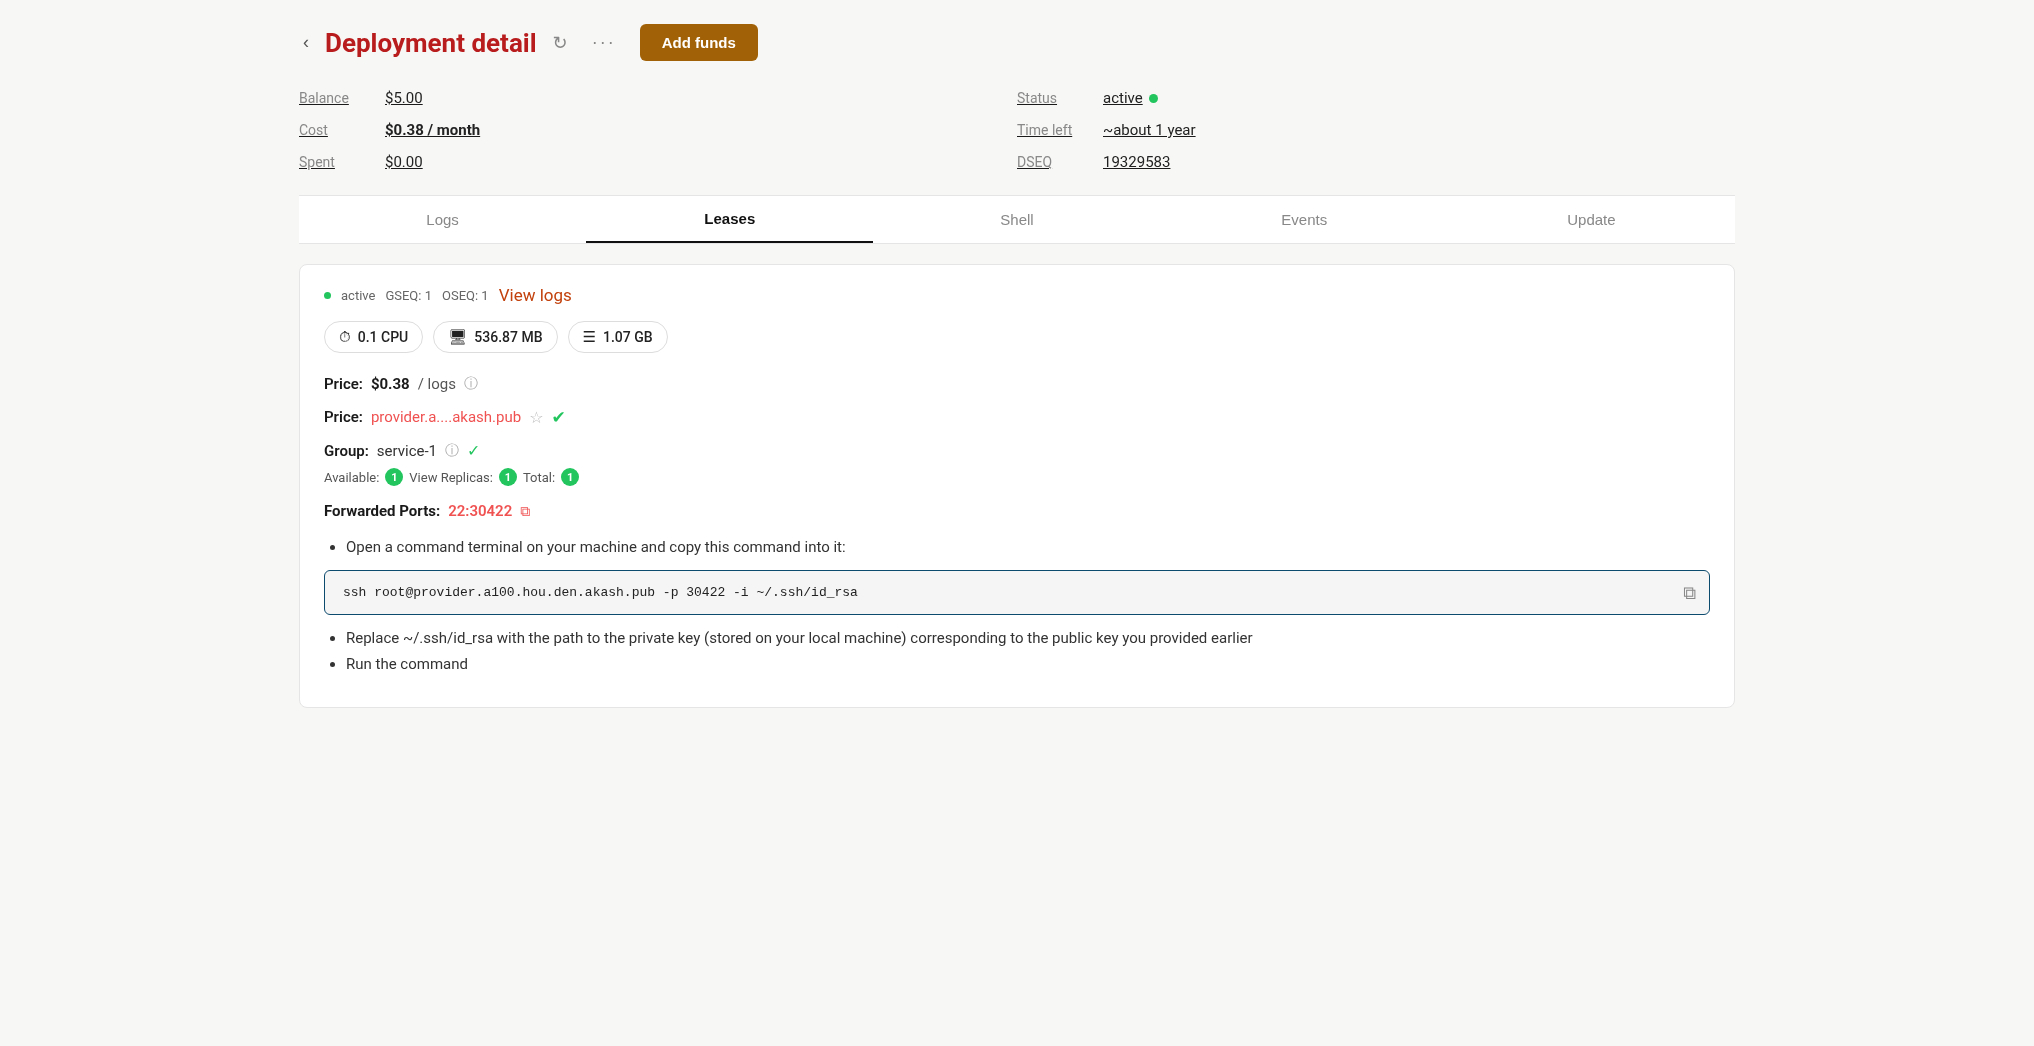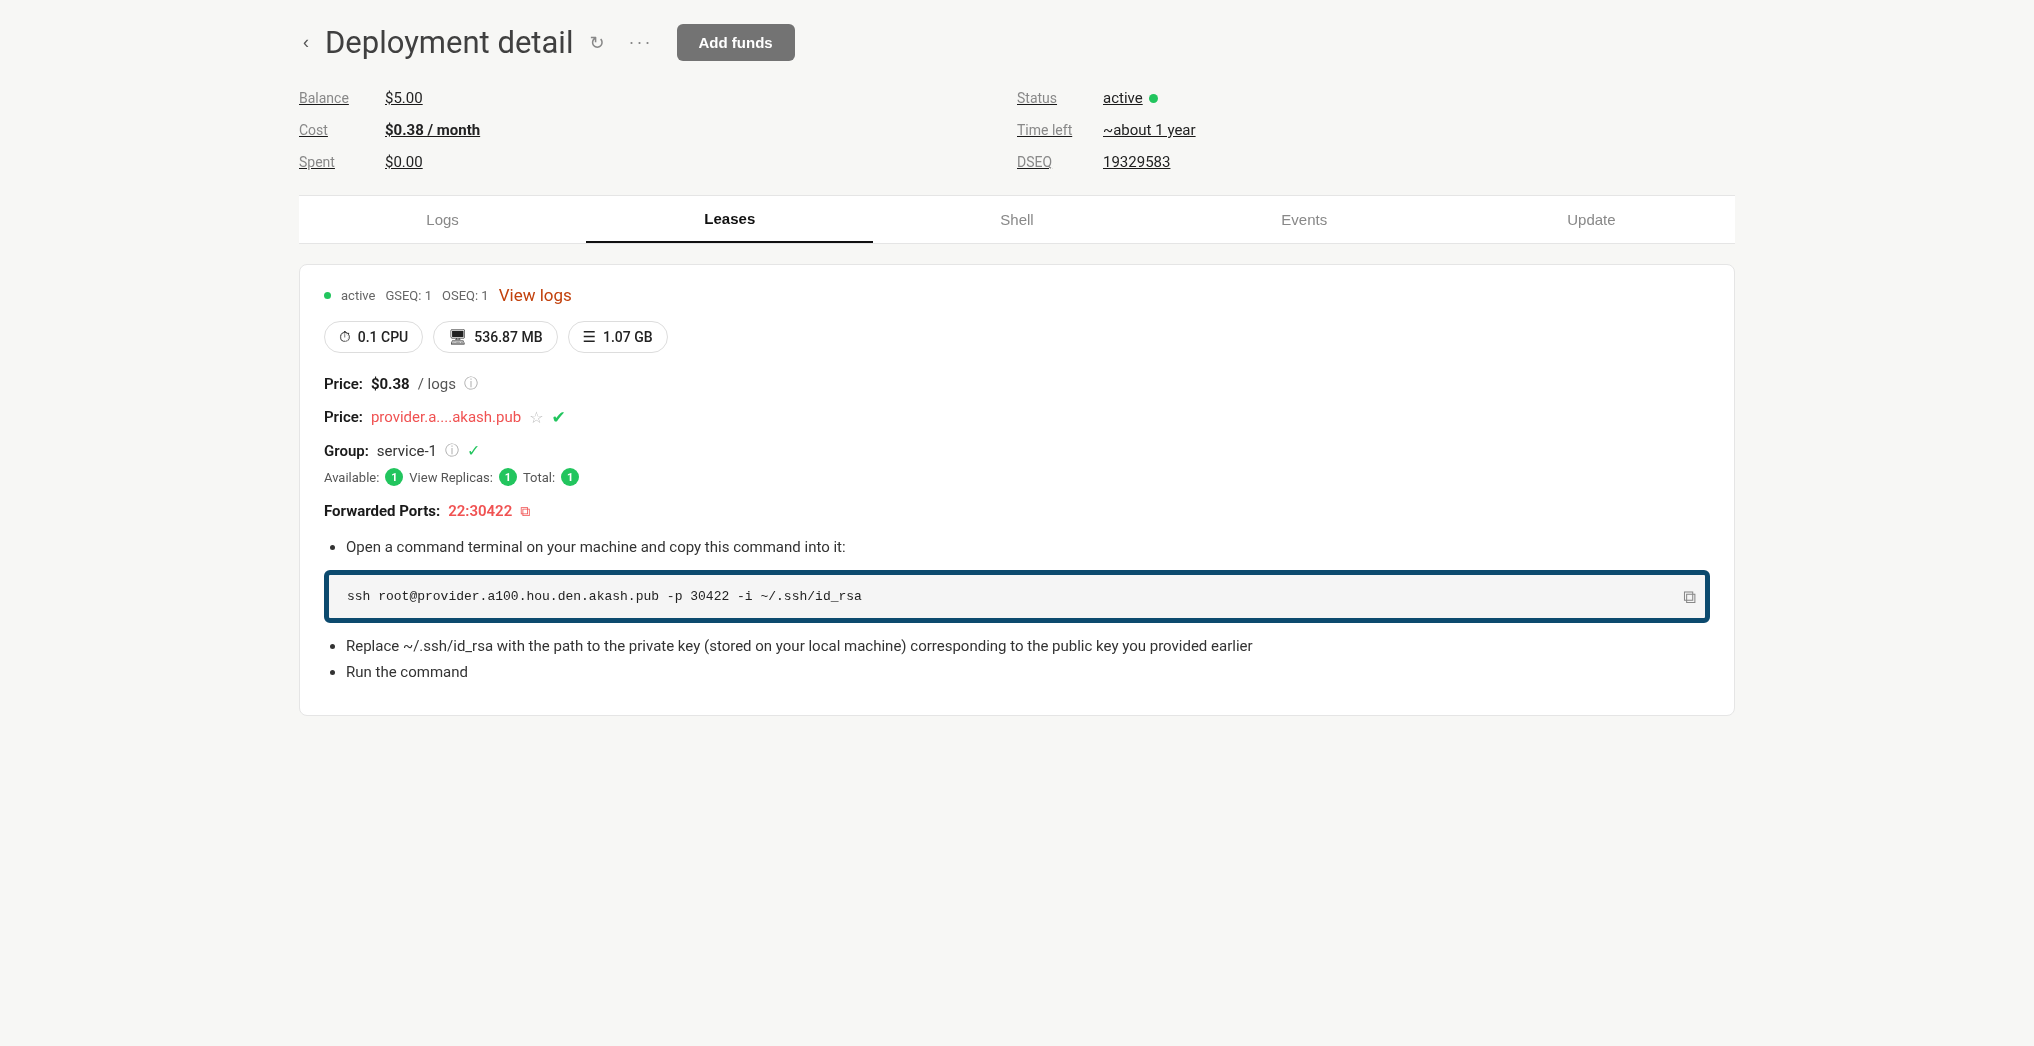--- a/index.html
+++ b/index.html
@@ -24,43 +24,43 @@
     }
     .back-btn {
       background: none;
       border: none;
       cursor: pointer;
       font-size: 18px;
       color: #555;
       padding: 4px;
     }
     .page-title {
-      font-size: 31px;
-      font-weight: 400;
-      color: #404040;
+      font-size: 26px;
+      font-weight: 700;
+      color: #b91c1c;
     }
     .refresh-btn {
       background: none;
       border: none;
       cursor: pointer;
       font-size: 18px;
       color: #888;
       padding: 4px;
     }
     .more-btn {
       background: none;
       border: none;
       cursor: pointer;
       font-size: 18px;
       color: #888;
       letter-spacing: 2px;
       padding: 4px 8px;
     }
     .add-funds-btn {
-      background: #737373;
+      background: #a16207;
       color: white;
       border: none;
       border-radius: 6px;
       padding: 10px 22px;
       font-size: 15px;
       font-weight: 600;
       cursor: pointer;
       margin-left: 4px;
     }
     
@@ -300,21 +300,21 @@
       margin-bottom: 8px;
       font-size: 15px;
       color: #333;
     }
     .code-block-wrapper {
       position: relative;
       margin: 14px 0;
     }
     .code-block {
       background: #f5f5f5;
-      border: 5px solid #0c4a6e;
+      border: 1px solid #0c4a6e;
       border-radius: 6px;
       padding: 14px 50px 14px 18px;
       font-family: 'Courier New', Courier, monospace;
       font-size: 13px;
       color: #222;
     }
     .copy-btn {
       position: absolute;
       right: 14px;
       top: 50%;

